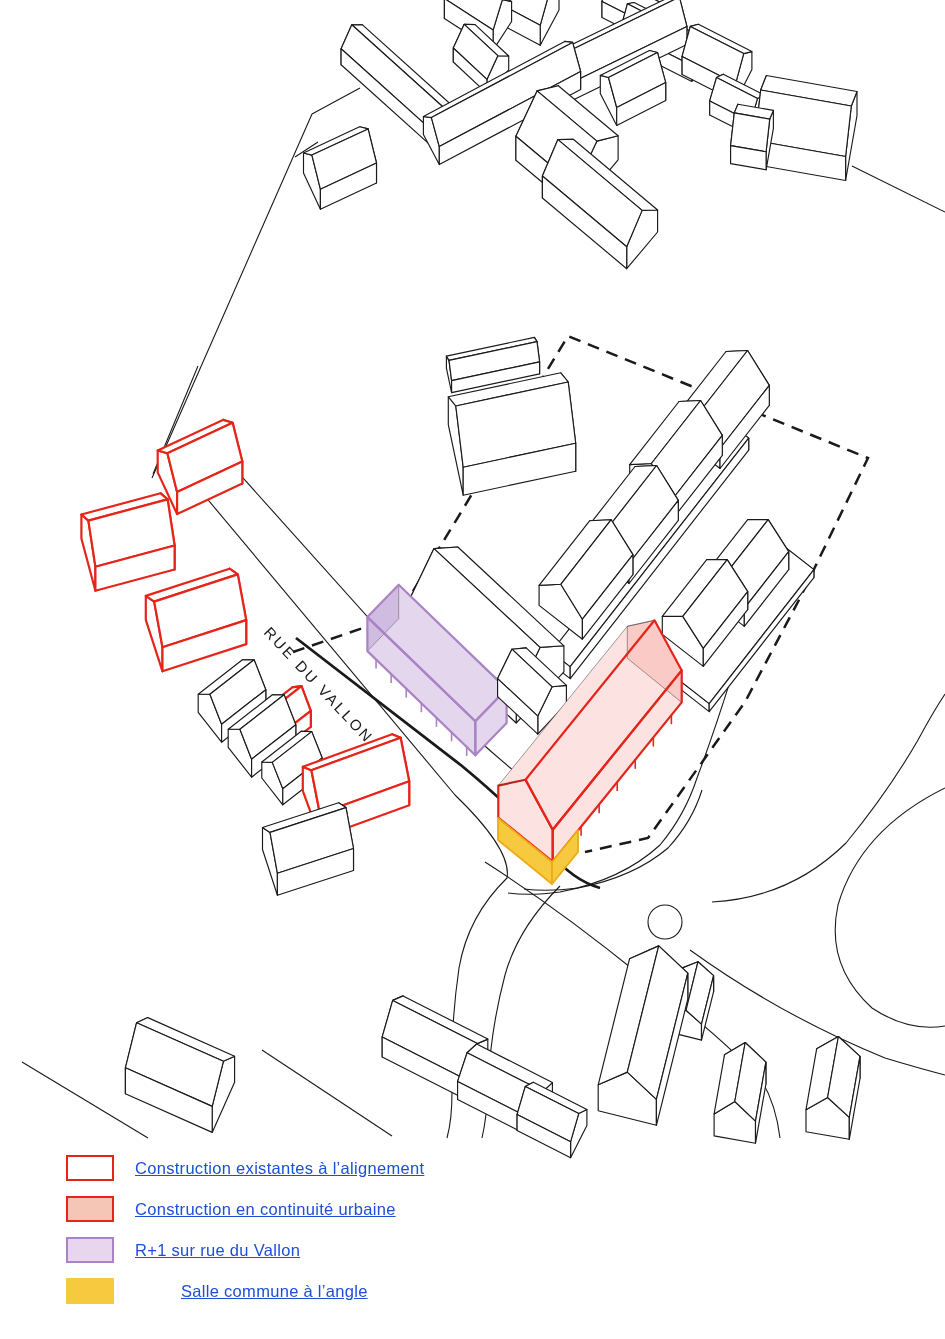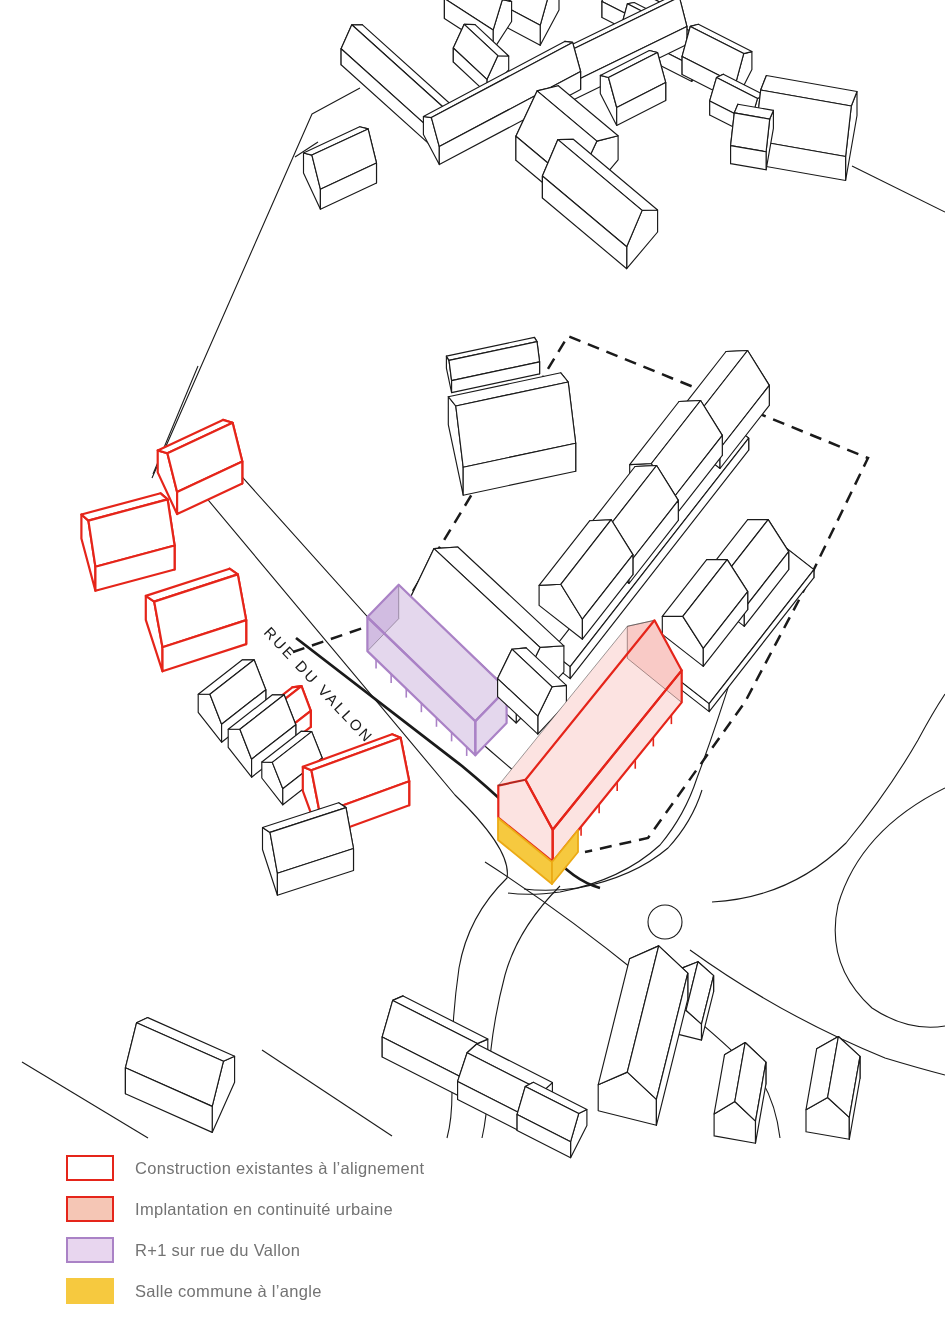--- a/index.html
+++ b/index.html
@@ -2,21 +2,21 @@
 <html><head>
 <meta charset="utf-8">
 <style>
   html,body{margin:0;padding:0;background:#fff;}
   .page{position:relative;width:945px;height:1339px;background:#fff;overflow:hidden;
         font-family:"Liberation Sans",sans-serif;}
   .plan-svg{position:absolute;left:0;top:0;}
   .legend{position:absolute;left:0;top:0;width:100%;}
   .legend-row{position:absolute;left:66px;display:flex;align-items:center;height:26px;}
   .swatch{display:inline-block;width:48px;height:26px;box-sizing:border-box;flex:0 0 48px;}
-  .legend-label{margin-left:21px;font-size:16.5px;letter-spacing:.3px;color:#737373;white-space:nowrap;}
+  .legend-label{margin-left:21px;font-size:16.5px;letter-spacing:.3px;color:#1d4ed8;white-space:nowrap;text-decoration:underline;}
   .street-text{font-family:"Liberation Sans",sans-serif;font-weight:400;}
 </style>
 </head>
 <body>
 
 <div class="page">
 
   <svg class="plan-svg" id="plan-svg" width="945" height="1339" viewBox="0 0 945 1339">
     <g id="gen">
         <path d="M168,452 L455,795 Q512,850 507,878 Q468,916 459,968 Q450,1030 452,1092 Q452,1120 447,1138" fill="none" stroke="#1a1a1a" stroke-width="1.1" stroke-linejoin="round"></path>
@@ -399,25 +399,25 @@
     <text id="street-label" class="street-text" x="263" y="633" fill="#1a1a1a" font-size="15" letter-spacing="2.5" transform="rotate(47 263 633)">RUE DU VALLON</text>
   </svg>
 
   <div class="legend">
     <div class="legend-row" style="top: 1155px;">
       <span class="swatch" style="background: rgb(255, 255, 255); border: 2.5px solid rgb(229, 37, 26);"></span>
       <span class="legend-label">Construction existantes à l’alignement</span>
     </div>
     <div class="legend-row" style="top: 1196px;">
       <span class="swatch" style="background: rgb(245, 198, 181); border: 2.5px solid rgb(229, 37, 26);"></span>
-      <span class="legend-label">Implantation en continuité urbaine</span>
+      <span class="legend-label">Construction en continuité urbaine</span>
     </div>
     <div class="legend-row" style="top: 1237px; text-align: center;">
       <span class="swatch" style="background: rgb(232, 214, 239); border: 2.3px solid rgb(170, 130, 198);"></span>
       <span class="legend-label">R+1 sur rue du Vallon</span>
     </div>
-    <div class="legend-row" style="top: 1278px;">
+    <div class="legend-row" style="top: 1278px; gap: 46px;">
       <span class="swatch" style="background: rgb(246, 201, 63); border: none;"></span>
       <span class="legend-label">Salle commune à l’angle</span>
     </div>
   </div>
 
 </div>
 
 </body></html>

